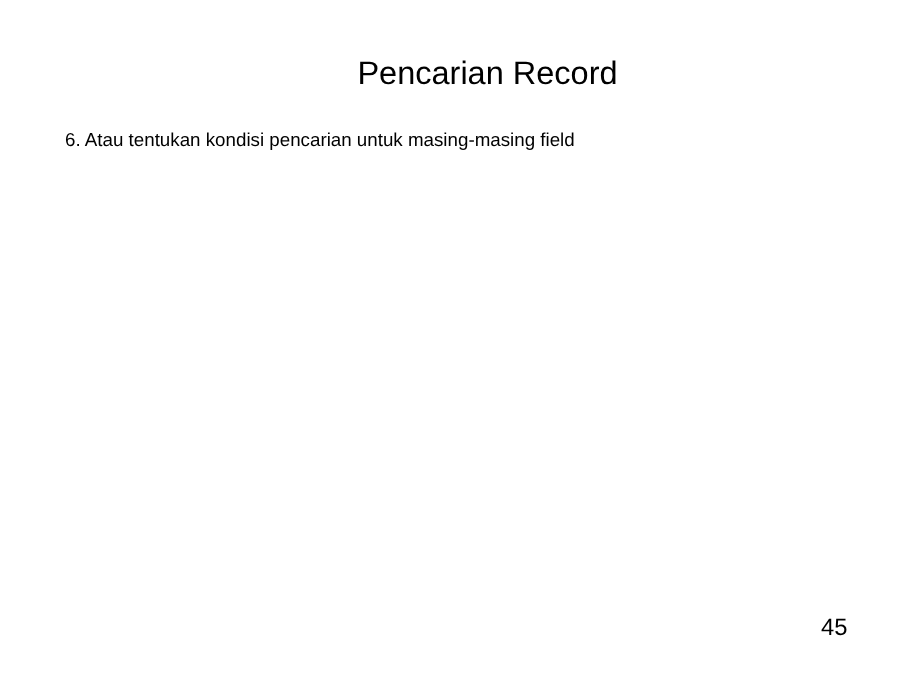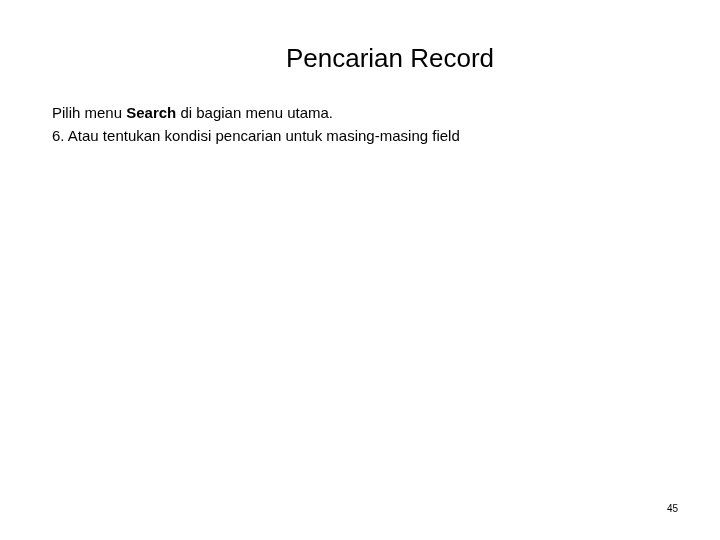--- a/index.html
+++ b/index.html
@@ -22,26 +22,25 @@
     }
     .body-list {
       font-size: 15px;
       line-height: 1.5;
     }
     .body-list p { margin: 0; }
     .page-num {
       position: absolute;
       bottom: 26px;
       right: 42px;
-      font-size: 10px;
+      font-size: 19px;
     }
   </style>
 </head>
 <body>
 
 <h1 class="title">Pencarian Record</h1>
 
 <div class="body-list">
-  <p><span>Pilih menu </span><b>Search</b><span> di bagian menu utama.</span></p>
   <p>6. Atau tentukan kondisi pencarian untuk masing-masing field</p>
 </div>
 
 <div class="page-num">45</div>
 
 </body></html>

